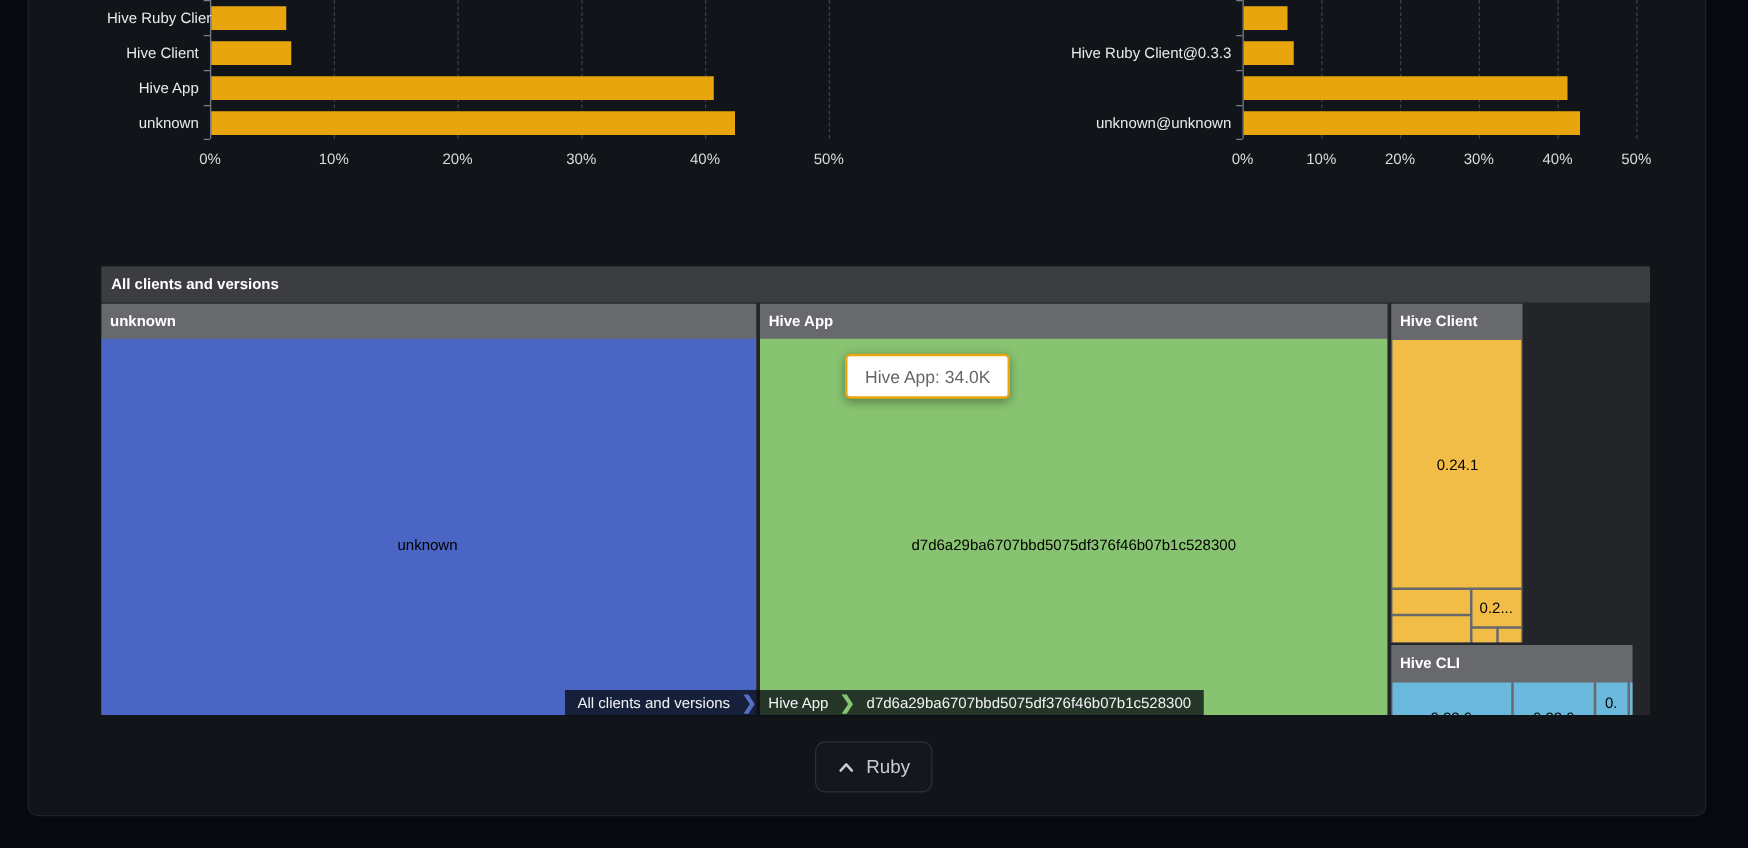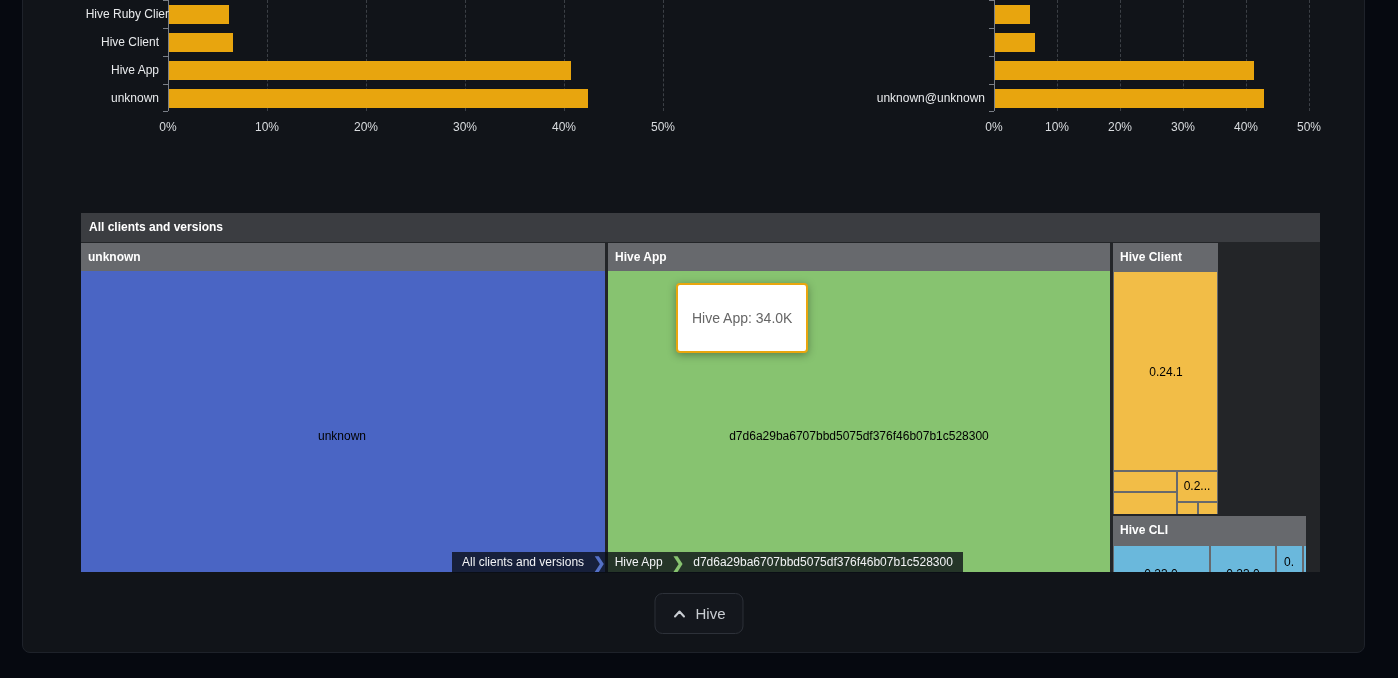--- a/index.html
+++ b/index.html
@@ -17,21 +17,21 @@
   .bar{position:absolute;height:19px;}
   .treemap{position:absolute;left:81px;top:213px;width:1239px;height:359px;background:#232528;overflow:hidden;}
   .tm-title{position:absolute;left:0;top:0;width:100%;height:29px;line-height:29px;padding-left:8px;font-size:12px;font-weight:bold;color:#fff;}
   .tm-section{position:absolute;overflow:hidden;}
   .tm-sec-name{position:absolute;left:0;top:0;width:100%;height:28px;line-height:28px;padding-left:7px;font-size:12px;font-weight:bold;color:#fff;white-space:nowrap;overflow:hidden;}
   .tm-block{position:absolute;}
   .tm-block-label{position:absolute;transform:translate(-50%,-50%);font-size:12px;color:#000000;white-space:nowrap;}
   .bc{position:absolute;left:452px;top:552px;height:21px;display:flex;align-items:center;background:rgba(9,13,21,0.78);padding:0 2px;}
   .bc-seg{font-size:12px;color:#f2f3f5;padding:0 8px;line-height:21px;white-space:nowrap;}
   .bc-chevron{font-size:15px;font-weight:bold;line-height:21px;padding:0 1px;}
-  .tooltip{position:absolute;left:676px;top:283px;background:#ffffff;border:2px solid #e9a60e;border-radius:4px;padding:25px 14px;font-size:14px;color:#666;box-shadow:0 2px 8px rgba(0,0,0,0.35);white-space:nowrap;}
+  .tooltip{position:absolute;left:676px;top:283px;background:#ffffff;border:2px solid #e9a60e;border-radius:4px;padding:8px 14px;font-size:14px;color:#666;box-shadow:0 2px 8px rgba(0,0,0,0.35);white-space:nowrap;}
   .hide-btn{position:absolute;top:593px;left:50%;transform:translateX(-50%);height:41px;padding:0 17px;display:flex;align-items:center;gap:9px;background:#14171d;border:1px solid #2d3139;border-radius:8px;color:#c9cdd2;font-size:15px;cursor:pointer;}
 </style>
 </head>
 <body>
 
 <div class="stage">
   <div class="panel"></div>
 
   <div class="chart" id="chart1">
       <div class="axisline" style="left: 168px; top: 0px; height: 111px;"></div>
@@ -72,20 +72,21 @@
       <div class="gridline" style="left: 547px; top: 0px; height: 111px;"></div>
       <div class="tick-label" style="left: 517px; top: 120px;">40%</div>
       <div class="gridline" style="left: 610px; top: 0px; height: 111px;"></div>
       <div class="tick-label" style="left: 580px; top: 120px;">50%</div>
       <div class="axis-tick" style="left: 290px; top: 0px;"></div>
       <div class="axis-tick" style="left: 290px; top: 28px;"></div>
       <div class="axis-tick" style="left: 290px; top: 56px;"></div>
       <div class="axis-tick" style="left: 290px; top: 84px;"></div>
       <div class="axis-tick" style="left: 290px; top: 111px;"></div>
       <div class="bar" style="left: 296px; top: 5px; width: 35px; height: 19px; background: rgb(232, 165, 14);"></div>
+      <div class="cat-label" style="left: 0px; top: 33px; width: 286px;">Hive Ruby Client@0.3.3</div>
       <div class="bar" style="left: 296px; top: 33px; width: 40px; height: 19px; background: rgb(232, 165, 14);"></div>
       <div class="bar" style="left: 296px; top: 61px; width: 259px; height: 19px; background: rgb(232, 165, 14);"></div>
       <div class="cat-label" style="left: 0px; top: 89px; width: 286px;">unknown@unknown</div>
       <div class="bar" style="left: 296px; top: 89px; width: 269px; height: 19px; background: rgb(232, 165, 14);"></div>
     </div>
 
   <div class="treemap" id="treemap">
     <div class="tm-title" id="tm-title-bar" style="background: rgb(59, 61, 65);">
       <span>All clients and versions</span>
     </div>
@@ -131,15 +132,15 @@
     </div>
 
   <div class="tooltip">
     <span>Hive App: 34.0K</span>
   </div>
 
   <button class="hide-btn">
     <svg width="14" height="14" viewBox="0 0 14 14">
       <polyline points="2.5,9.5 7,4.5 11.5,9.5" fill="none" stroke="#c9cdd2" stroke-width="2" stroke-linecap="round" stroke-linejoin="round"></polyline>
     </svg>
-    <span>Hive</span>
+    <span>Ruby</span>
   </button>
 </div>
 
 </body></html>

